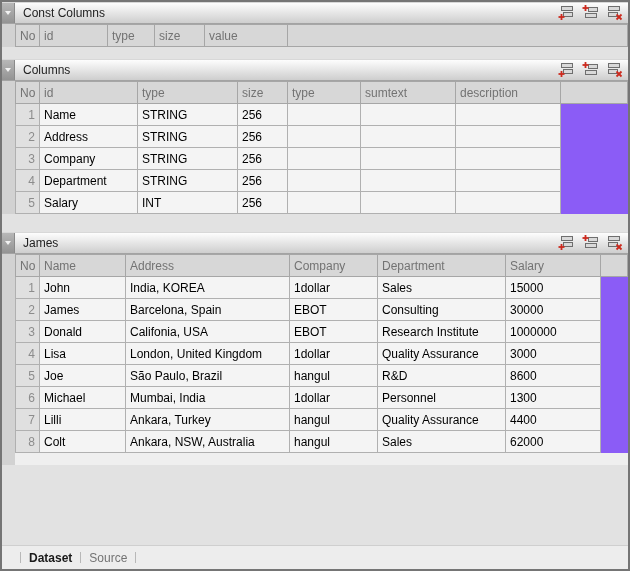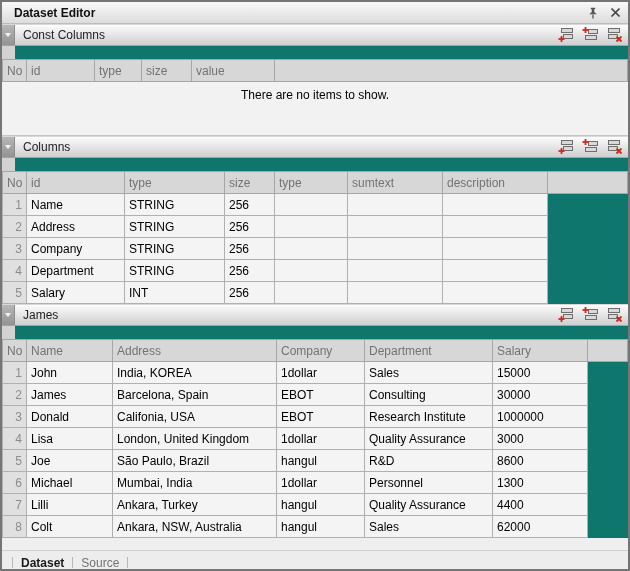--- a/index.html
+++ b/index.html
@@ -48,21 +48,21 @@
   .collapse-btn .tri {
     width:0; height:0;
     border-left:3px solid transparent;
     border-right:3px solid transparent;
     border-top:4px solid #f2f2f2;
   }
   .section-title { align-self:center; padding-left:8px; color:#222; }
   .section-toolbar { margin-left:auto; display:flex; align-items:center; gap:7px; padding-right:5px; }
   .grid-btn { width:17px; height:16px; display:inline-flex; align-items:center; justify-content:center; cursor:pointer; }
 
-  .section-body { display:flex; background:#0f766e;flex-direction:column; }
+  .section-body { display:flex; background:#8b5cf6; }
   .gutter { width:13px; flex:0 0 13px; background:#d2d2d2; }
   .table-wrap { flex:1; min-width:0; }
 
   
   table { border-collapse:collapse; table-layout:fixed; width:100%; }
   th, td {
     height:22px; padding:0 4px;
     border:1px solid #b0b0b0;
     overflow:hidden; white-space:nowrap;
     font-weight:normal; text-align:left;
@@ -84,51 +84,34 @@
   }
   .rows-bottom-pad { height:12px; background:#efefef; }
 
   
   .tabbar {
     margin-top:auto;
     height:24px; flex:0 0 24px;
     background:#ededed;
     border-top:1px solid #cfcfcf;
     display:flex; align-items:center;
-    padding-left:10px;
+    padding-left:18px;
   }
   .tab { padding:0 8px; cursor:pointer; }
   .tab.active { font-weight:bold; color:#1a1a1a; }
   .tab.inactive { color:#737373; }
   .tab-sep { width:1px; height:11px; background:#b8b8b8; }
 
   svg { display:block; }
 </style>
 </head>
 <body>
 
 <div class="window">
 
-  <div class="titlebar">
-    <span class="title">Dataset Editor</span>
-    <span class="titlebar-icons">
-      <span class="tb-icon">
-        <svg width="12" height="12" viewBox="0 0 12 12">
-          <path d="M4 1 h4 v1 l-1 0 v3 l2.2 2 h-6.4 l2.2 -2 v-3 l-1 0 z" fill="#555" stroke="#555" stroke-width="0.5"></path>
-          <line x1="6" y1="7.5" x2="6" y2="11.5" stroke="#555" stroke-width="1.3"></line>
-        </svg>
-      </span>
-      <span class="tb-icon">
-        <svg width="11" height="11" viewBox="0 0 11 11">
-          <line x1="1.5" y1="1.5" x2="9.5" y2="9.5" stroke="#444" stroke-width="1.7"></line>
-          <line x1="9.5" y1="1.5" x2="1.5" y2="9.5" stroke="#444" stroke-width="1.7"></line>
-        </svg>
-      </span>
-    </span>
-  </div>
 
   <div class="section">
     <div class="section-header">
       <span class="collapse-btn">
           <span class="tri"></span>
         </span>
       <span class="section-title">Const Columns</span>
       <span class="section-toolbar">
         <span class="grid-btn">
           <svg width="17" height="16" viewBox="0 0 17 16">
@@ -173,21 +156,20 @@
                 <th class="no">No</th>
                 <th>id</th>
                 <th>type</th>
                 <th>size</th>
                 <th>value</th>
                 <th class="fillh"></th>
               </tr>
             </thead>
             <tbody></tbody>
           </table>
-        <div class="empty-area">There are no items to show.</div>
       </div>
     </div>
   </div>
 
   <div class="sec-gap-a"></div>
 
   <div class="section">
     <div class="section-header">
       <span class="collapse-btn">
           <span class="tri"></span>

